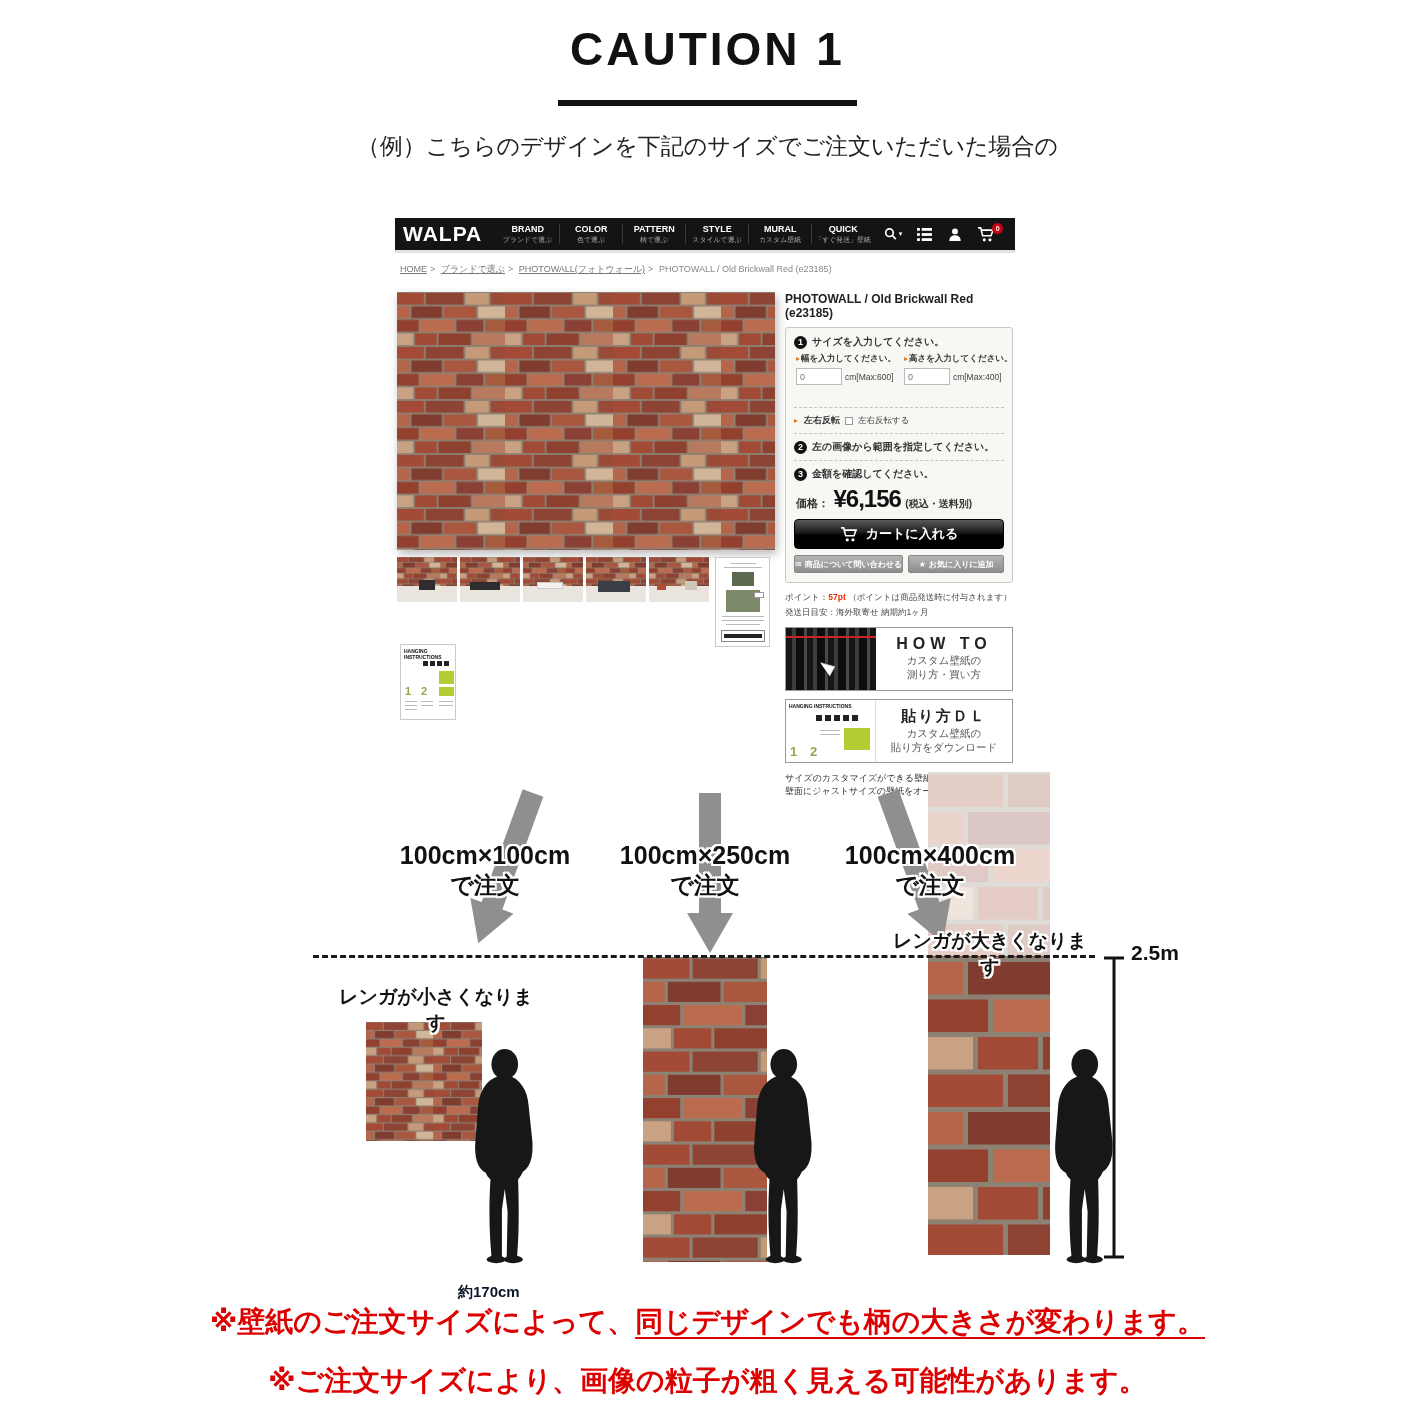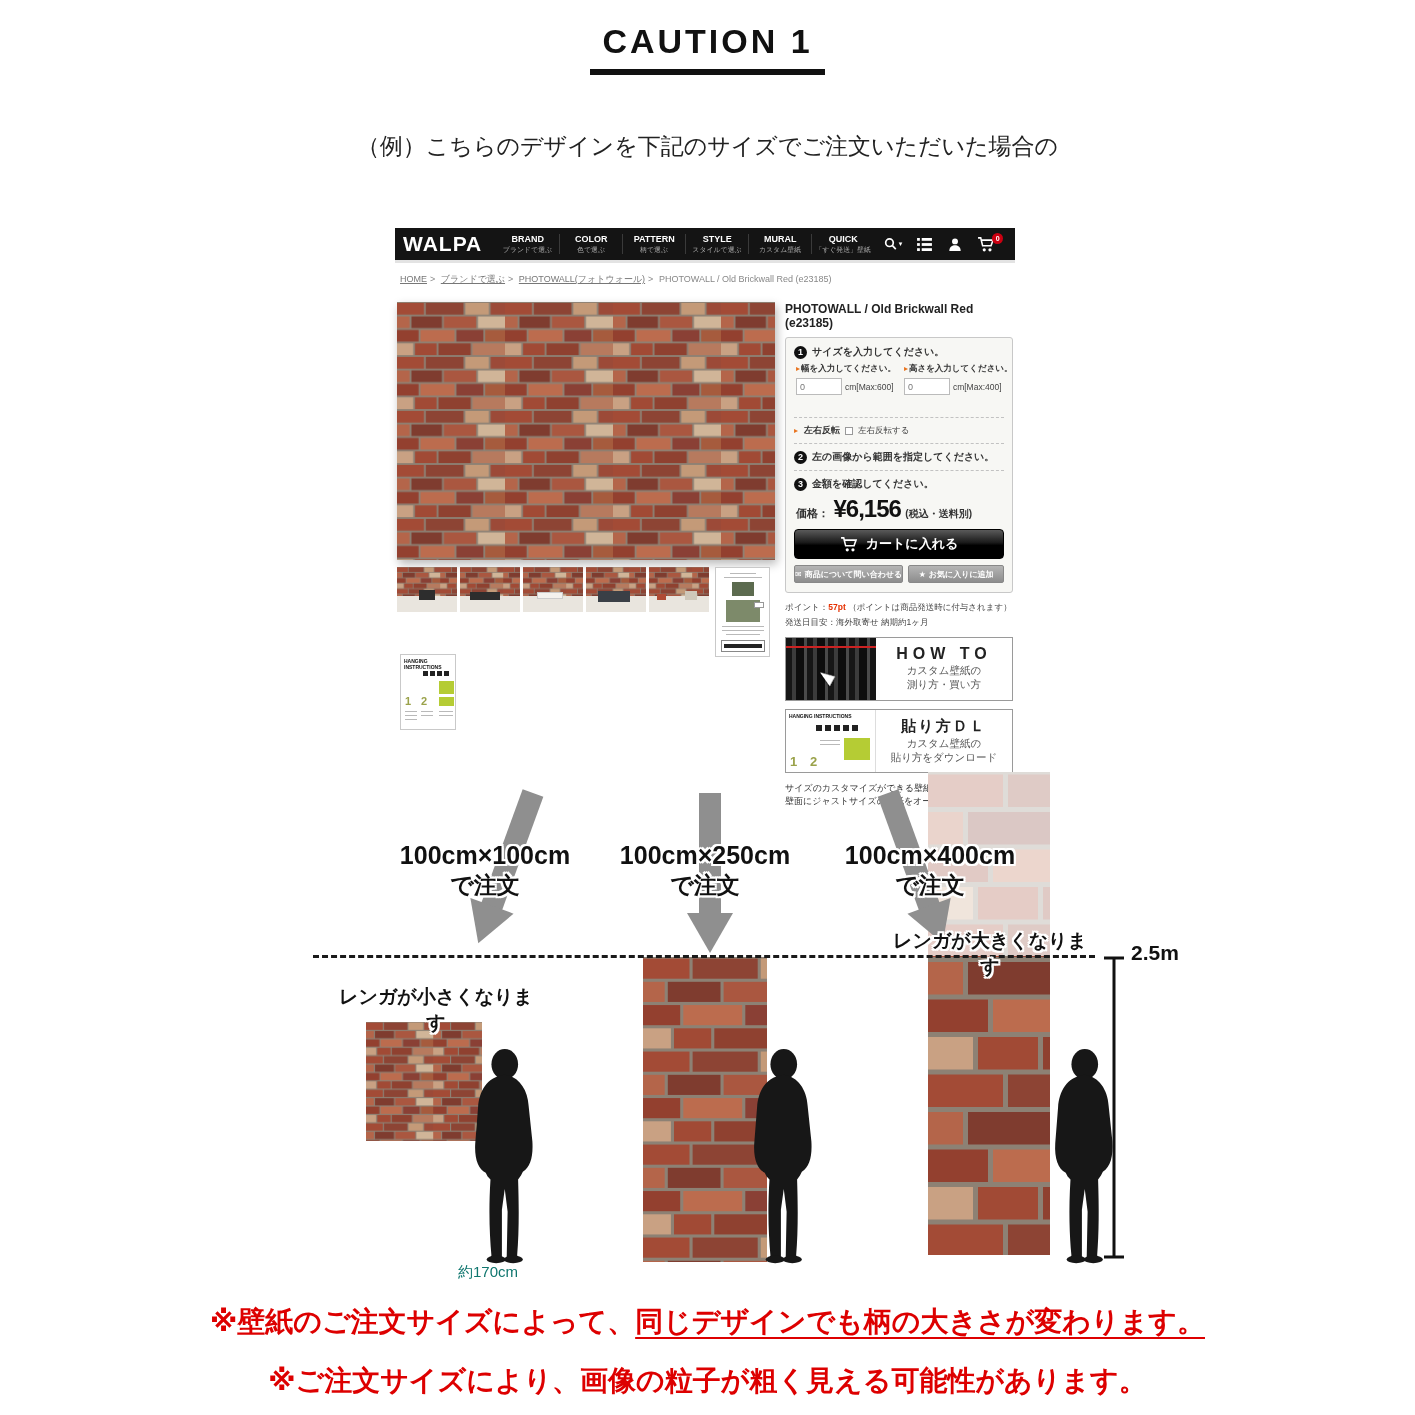--- a/index.html
+++ b/index.html
@@ -2,27 +2,27 @@
 <html><head>
 <meta charset="utf-8">
 <style>
   * { margin:0; padding:0; box-sizing:border-box; }
   html,body { background:#fff; }
   body { font-family:"Liberation Sans","DejaVu Sans",sans-serif; color:#111; }
   #canvas { position:relative; width:1415px; height:1415px; background:#fff; overflow:hidden; margin:0 auto; }
 
   
   .page-title { position:absolute; top:22px; left:0; width:1415px; text-align:center; }
-  .page-title span { display:inline-block; font-size:34px; font-weight:bold; letter-spacing:3px;
-      border-bottom:6px solid #111; padding:0 12px 8px 12px; }
+  .page-title span { display:inline-block; font-size:46px; font-weight:bold; letter-spacing:3px;
+      border-bottom:6px solid #111; padding:0 12px 24px 12px; }
   .intro { position:absolute; top:126px; left:0; width:1415px; text-align:center;
       font-size:23px; line-height:41px; color:#222; }
 
   
-  .shot { position:absolute; left:395px; top:228px; width:620px; height:548px; background:#fff; }
+  .shot { position:absolute; left:395px; top:218px; width:620px; height:548px; background:#fff; }
   .nav { position:absolute; left:0; top:0; width:620px; height:35px; background:#141414;
       display:flex; align-items:center; border-bottom:3px solid #e3e3e3; }
   .logo { color:#fff; font-size:21px; font-weight:bold; letter-spacing:1px; padding:0 14px 0 8px; }
   .navmenu { display:flex; height:35px; align-items:center; }
   .navitem { width:63px; text-align:center; border-left:1px solid #3a3a3a; cursor:pointer; }
   .navitem:first-child { border-left:none; }
   .navitem .en { display:block; color:#fff; font-size:9px; font-weight:bold; line-height:11px; }
   .navitem .jp { display:block; color:#aaa; font-size:7.5px; line-height:9px; transform:scale(.92); }
   .navicons { display:flex; align-items:center; gap:13px; margin-left:10px; }
   .nicon { position:relative; width:18px; height:18px; display:flex; align-items:center; justify-content:center; cursor:pointer; }
@@ -98,21 +98,21 @@
   .orderlabel { position:absolute; width:220px; text-align:center; z-index:3;
       font-weight:bold; color:#111;
       text-shadow:-2px -2px 0 #fff,2px -2px 0 #fff,-2px 2px 0 #fff,2px 2px 0 #fff,0 -2px 0 #fff,0 2px 0 #fff,-2px 0 0 #fff,2px 0 0 #fff; }
   .orderlabel .sz { font-size:25px; line-height:30px; }
   .orderlabel .ord { font-size:23px; line-height:30px; }
 
   .dash { position:absolute; left:313px; top:955px; width:782px; border-top:3px dashed #1a1a1a; z-index:4; }
 
   .notelabel { position:absolute; z-index:5; font-size:19px; font-weight:bold; color:#111; text-align:center;
       text-shadow:-2px -2px 0 #fff,2px -2px 0 #fff,-2px 2px 0 #fff,2px 2px 0 #fff,0 -2px 0 #fff,0 2px 0 #fff,-2px 0 0 #fff,2px 0 0 #fff; }
-  .hlabel { position:absolute; font-size:15px; font-weight:normal; color:#0f766e; z-index:5; }
+  .hlabel { position:absolute; font-size:15px; font-weight:bold; color:#0f172a; z-index:5;margin-top:20px; }
   .mlabel { position:absolute; left:1131px; top:941px; font-size:21px; font-weight:bold; z-index:5; }
 
   .brickbox { position:absolute; z-index:1; }
   .sil { position:absolute; z-index:2; }
 
   
   .warn { position:absolute; left:0; width:1415px; text-align:center; font-size:28px; font-weight:bold; color:#dd0000; }
   .warn .ul { text-decoration:underline; text-underline-offset:6px; }
 </style>
 </head>

